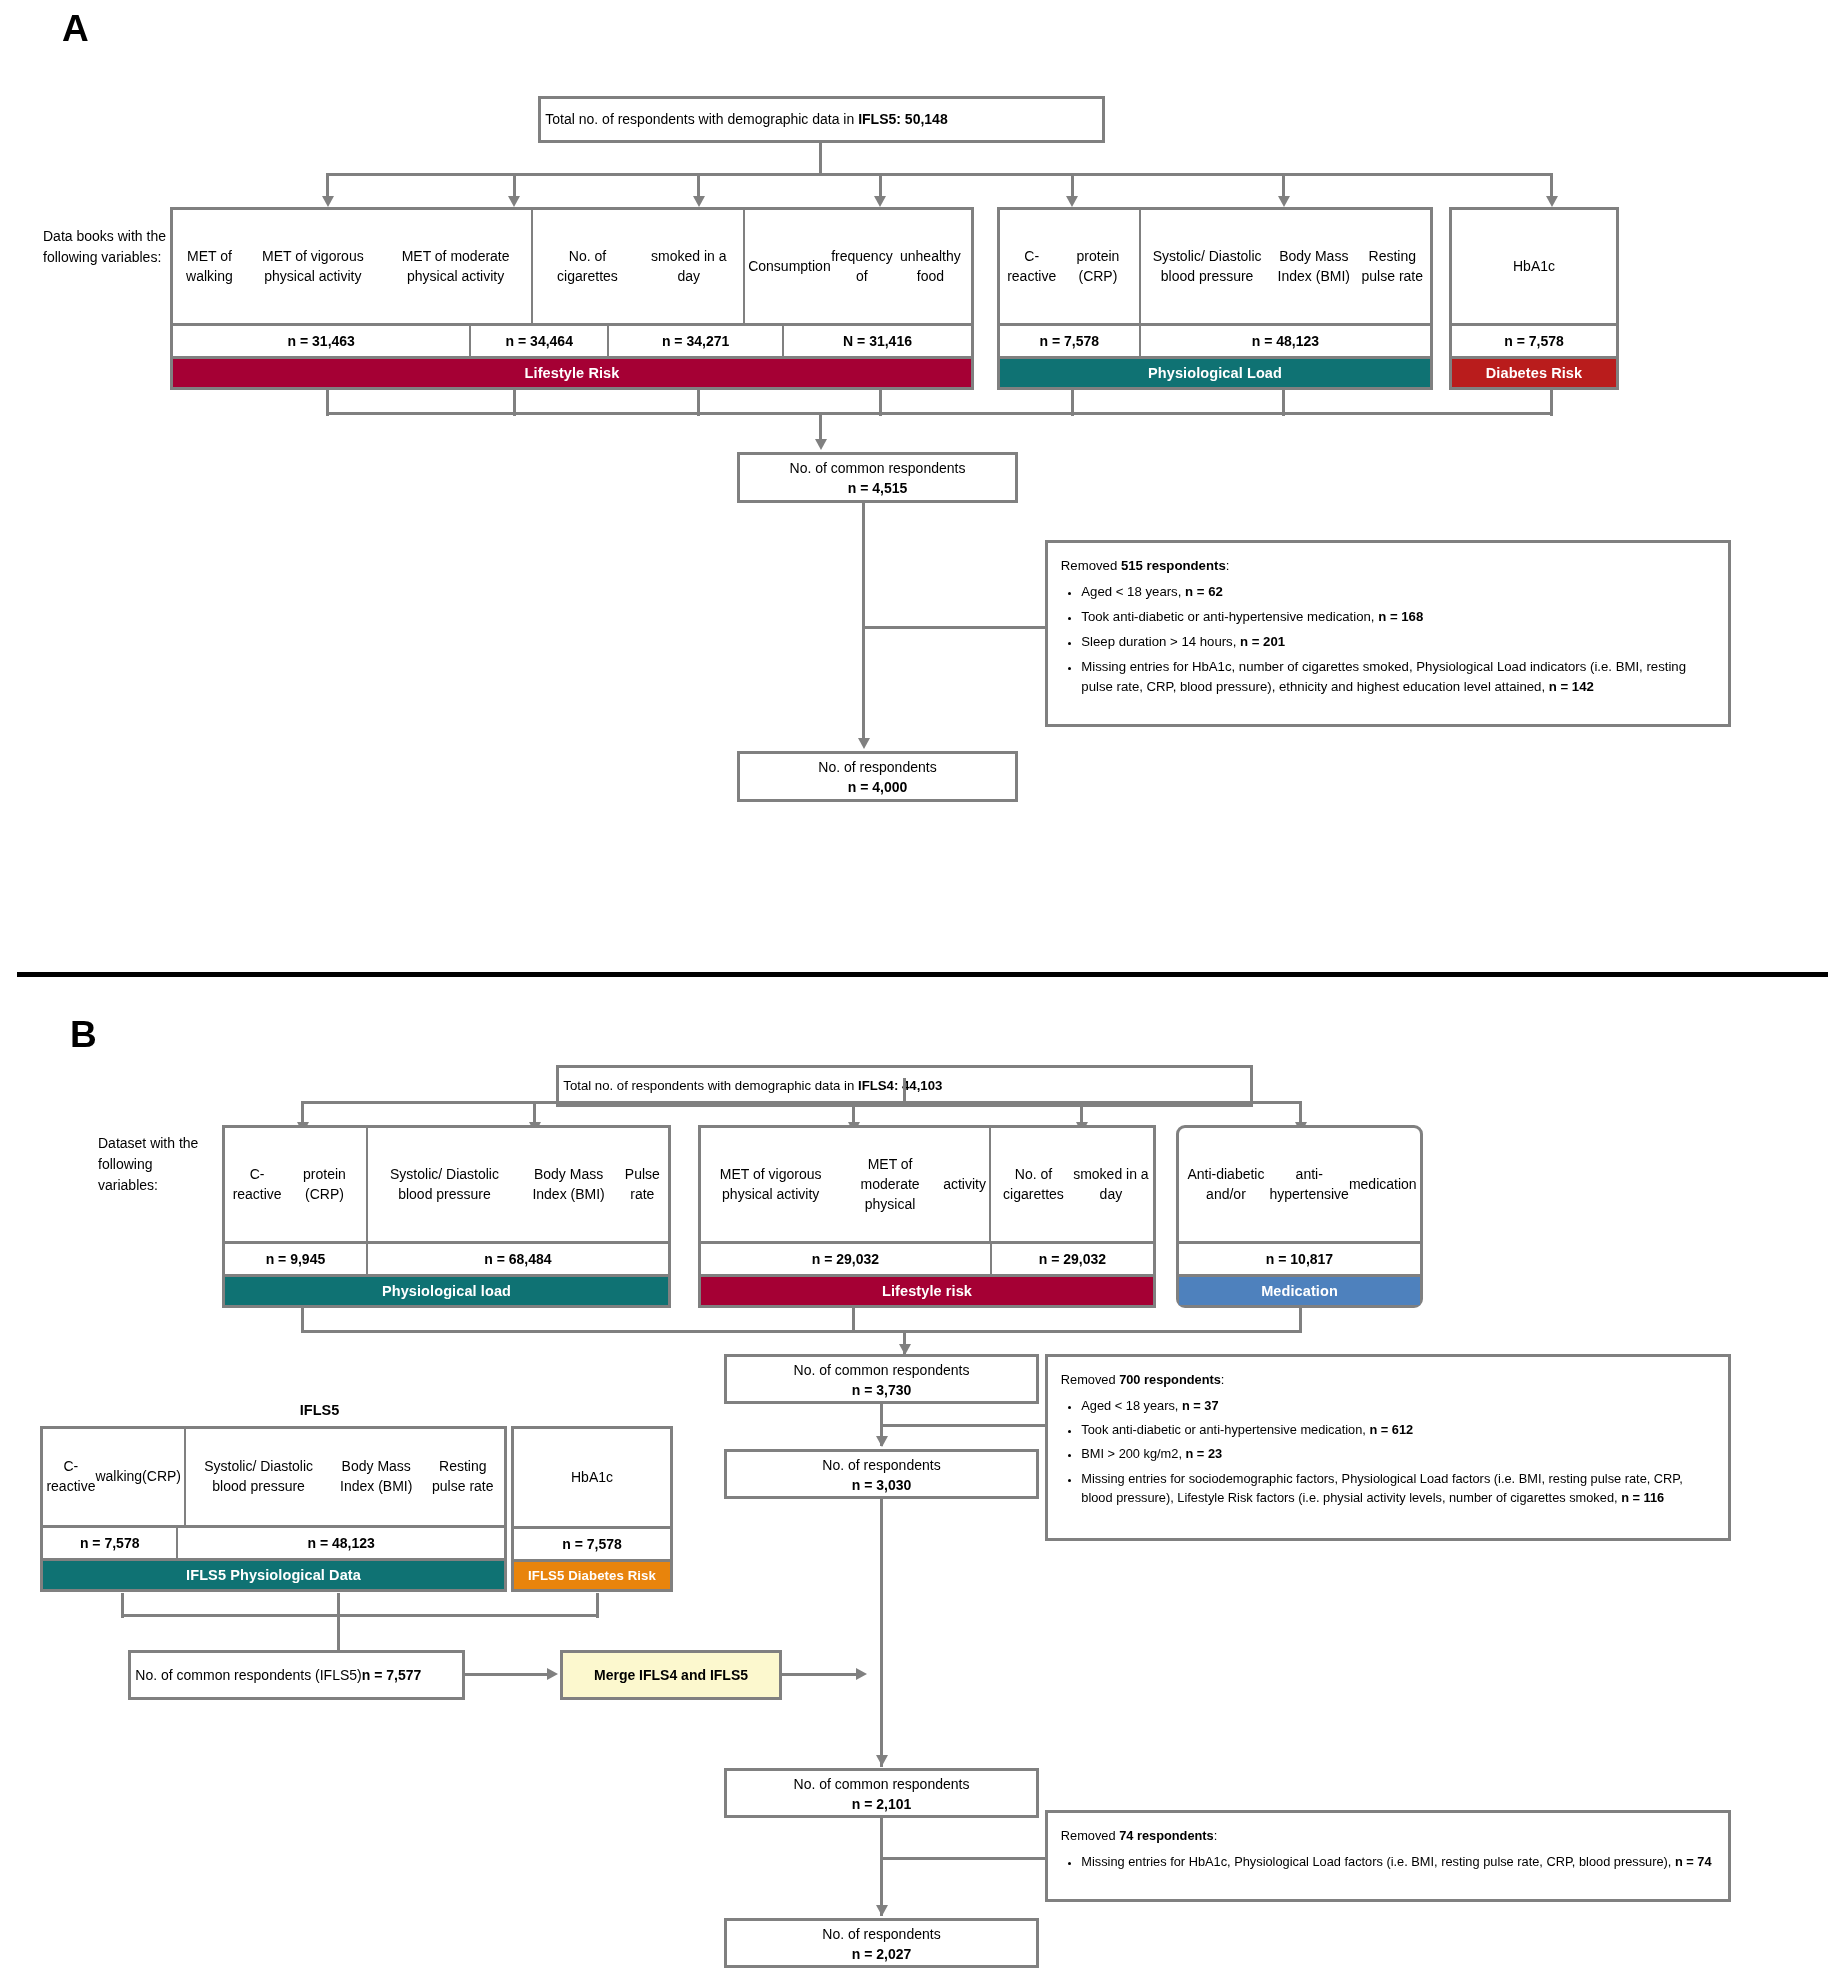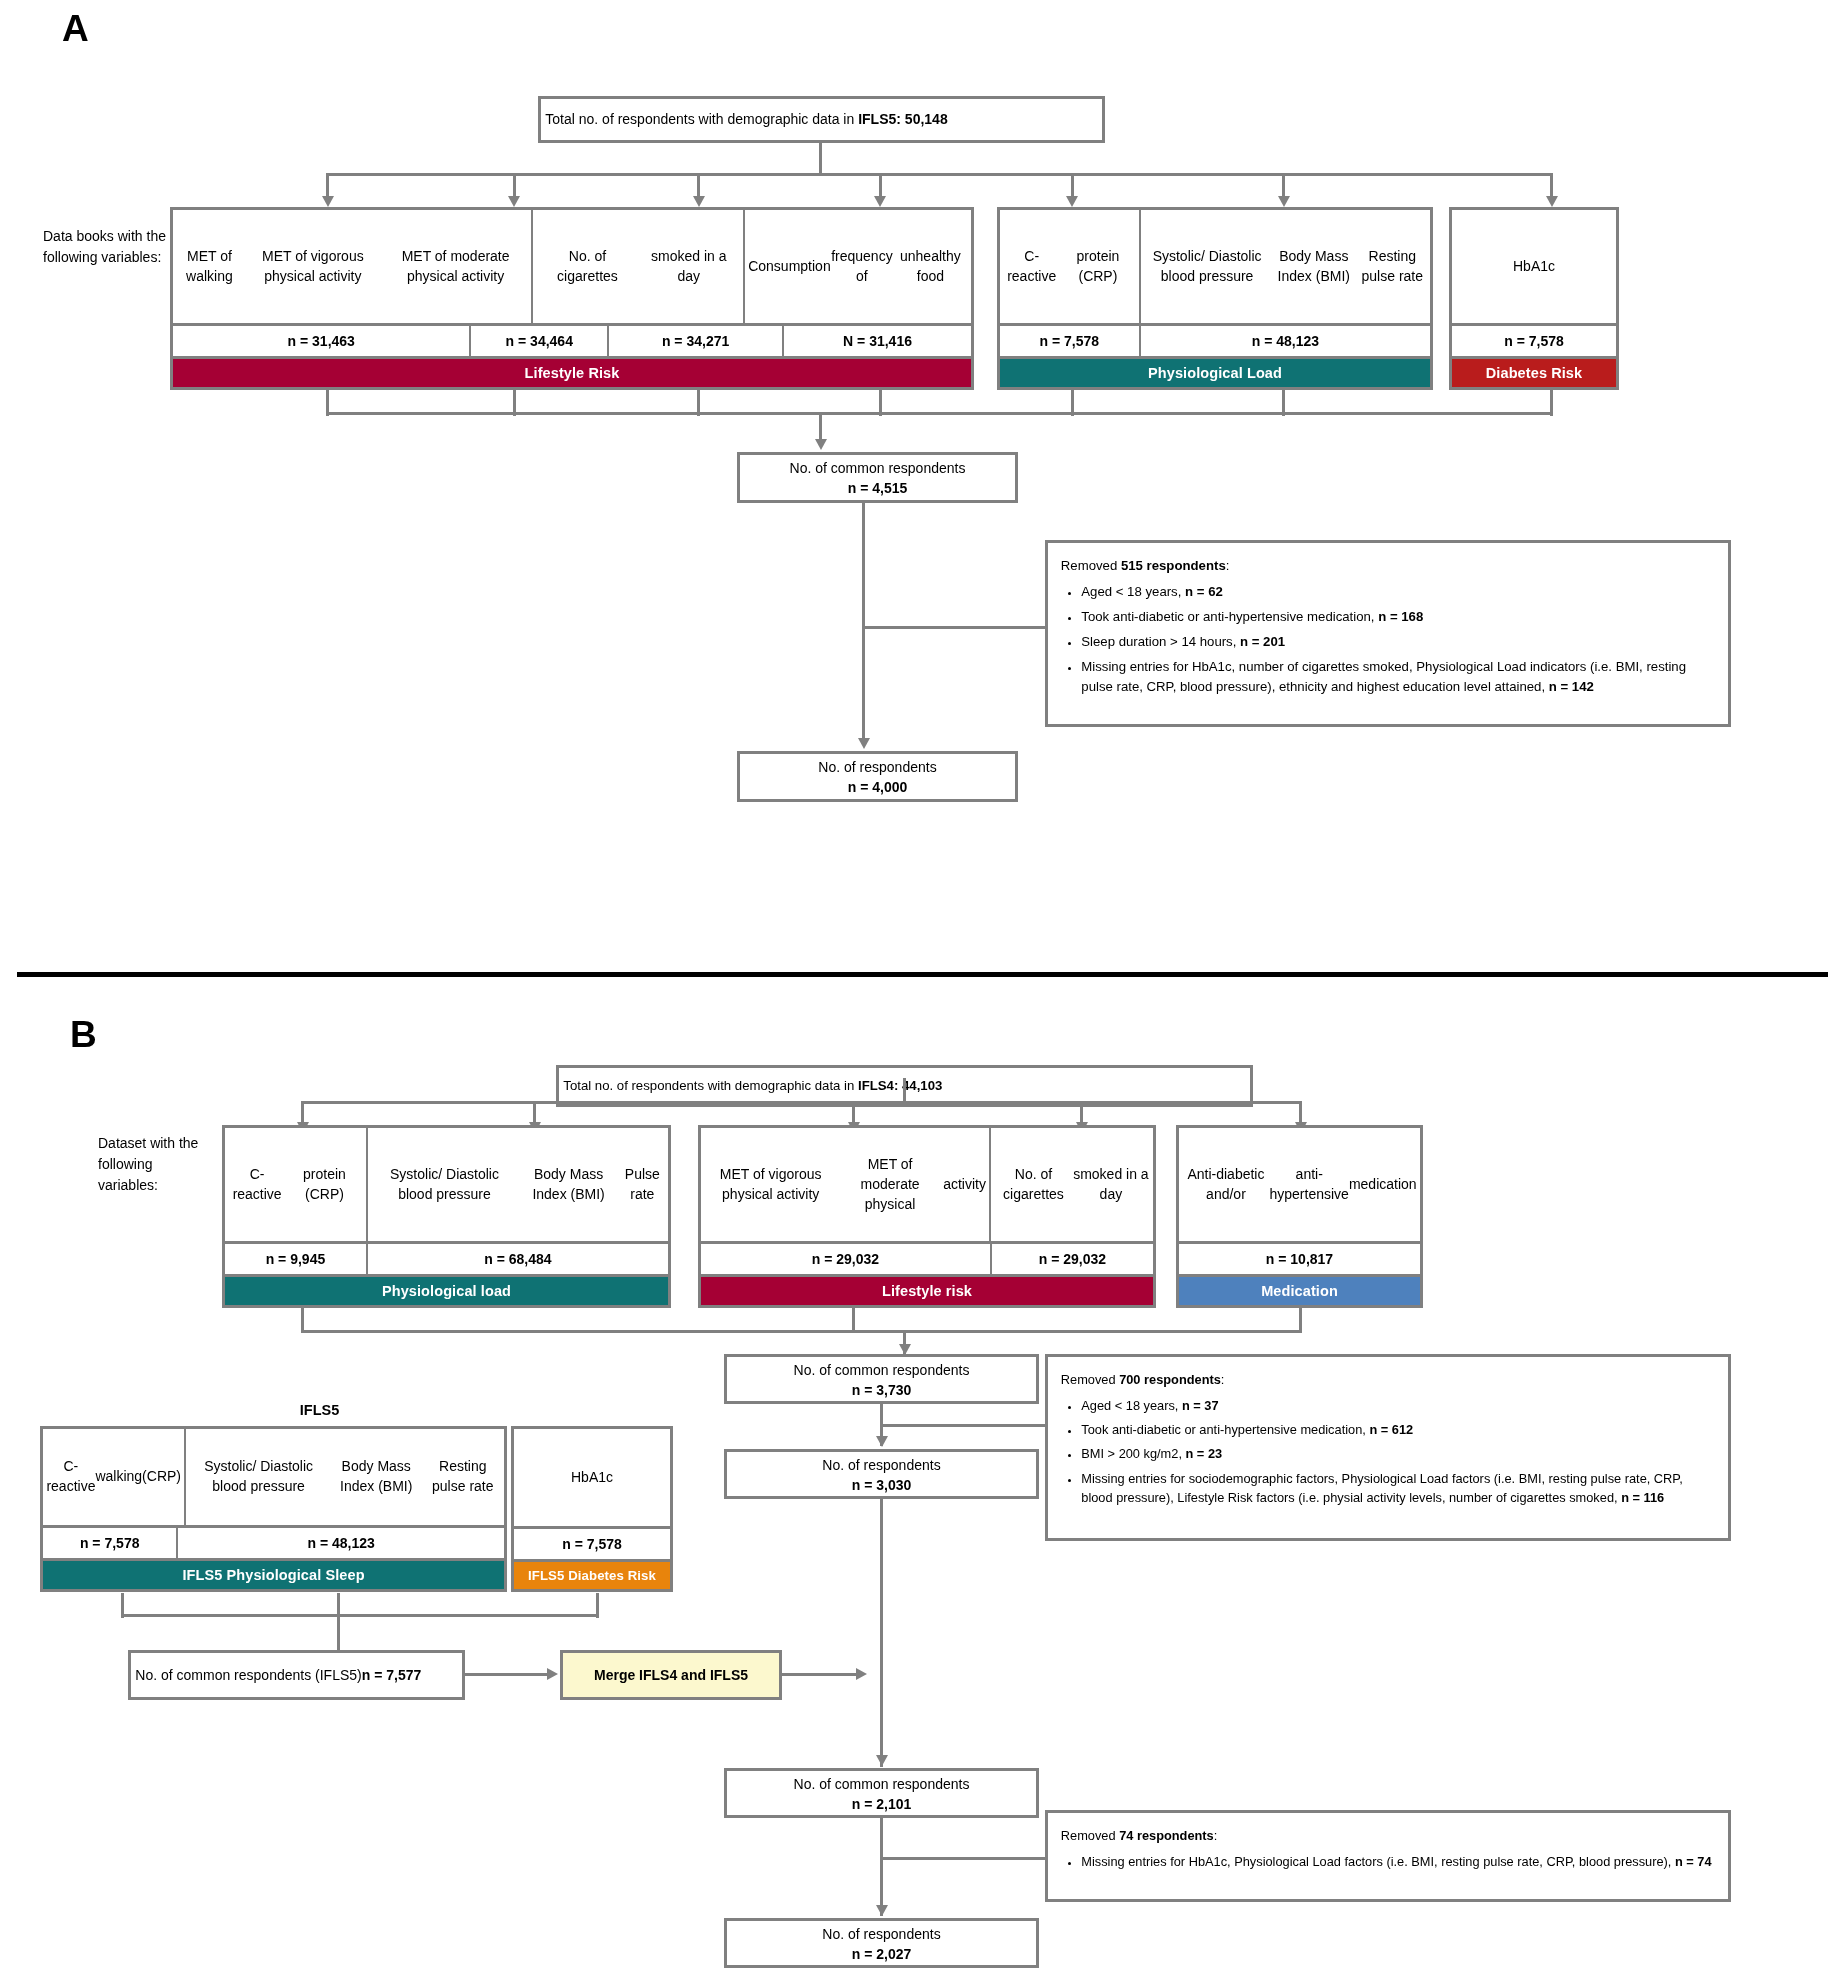--- a/index.html
+++ b/index.html
@@ -299,21 +299,21 @@
         <div>smoked in a day</div>
       </div>
   </div>
   <div class="n-row">
     <div class="ncell" style="flex:1 1 0">n = 29,032</div>
     <div class="ncell" style="flex:0.55 1 0">n = 29,032</div>
   </div>
   <div class="band" style="background-color: rgb(165, 0, 52);">Lifestyle risk</div>
 </div>
 
-<div class="grp" style="left:1176px; top:1125px; width:247px; height:183px;">
+<div class="grp" style="left:1176px; top:1125px; width:247px; height:183px;border-radius:9px;">
   <div class="vars-row">
     <div class="vcell">
         <div>Anti-diabetic and/or</div>
         <div>anti-hypertensive</div>
         <div>medication</div>
       </div>
   </div>
   <div class="n-row">
     <div class="ncell">n = 10,817</div>
   </div>
@@ -365,21 +365,21 @@
     <div class="vcell" style="flex:1 1 0">
         <div>Systolic/ Diastolic blood pressure</div>
         <div>Body Mass Index (BMI)</div>
         <div>Resting pulse rate</div>
       </div>
   </div>
   <div class="n-row">
     <div class="ncell" style="flex:0.4 1 0">n = 7,578</div>
     <div class="ncell" style="flex:1 1 0">n = 48,123</div>
   </div>
-  <div class="band" style="background-color: rgb(15, 114, 115);">IFLS5 Physiological Sleep</div>
+  <div class="band" style="background-color: rgb(15, 114, 115);">IFLS5 Physiological Data</div>
 </div>
 
 <div class="grp" style="left:511px; top:1426px; width:162px; height:166px;">
   <div class="vars-row">
     <div class="vcell">
         <div>HbA1c</div>
       </div>
   </div>
   <div class="n-row">
     <div class="ncell">n = 7,578</div>

